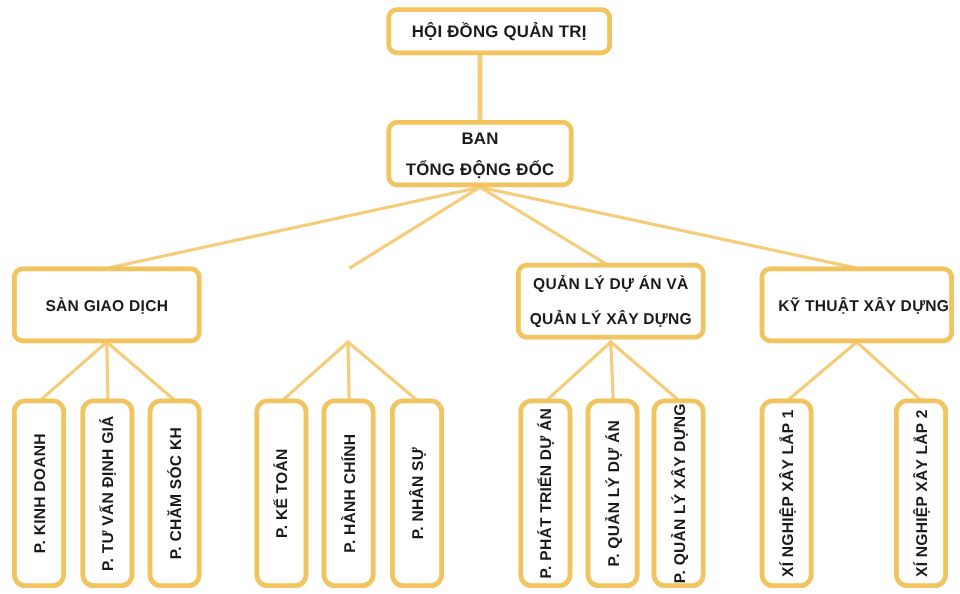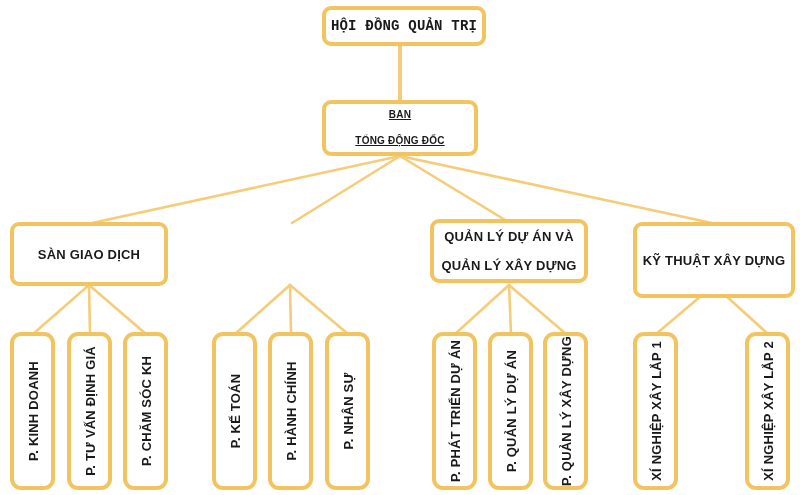--- a/index.html
+++ b/index.html
@@ -40,21 +40,21 @@
     align-items: center;
     justify-content: center;
     text-align: center;
     background: #ffffff;
     border: 4px solid var(--border);
     border-radius: 9px;
     font-weight: 700;
     letter-spacing: 0.2px;
   }
   .l1 { font-size: 14px; }
-  .l2 { font-size: 10px; line-height: 26px; text-decoration: underline; }
+  .l2 { font-size: 14px; line-height: 26px; }
   .l3 { font-size: 13px; line-height: 29px; }
   .vbox {
     position: absolute;
     z-index: 1;
     background: #ffffff;
     border: 4px solid var(--border);
     border-radius: 11px;
     width: 45px;
     height: 158px;
     top: 332px;
@@ -93,40 +93,40 @@
     <line x1="290" y1="285" x2="348" y2="334"></line>
 
     <line x1="509" y1="285" x2="455" y2="334"></line>
     <line x1="509" y1="285" x2="511" y2="334"></line>
     <line x1="509" y1="285" x2="566" y2="334"></line>
 
     <line x1="714" y1="285" x2="656" y2="334"></line>
     <line x1="714" y1="285" x2="768" y2="334"></line>
   </svg>
 
-  <div class="hbox l1" style="left:322px; top:6px; width:164px; height:40px;font-family:Liberation Mono, monospace;">
+  <div class="hbox l1" style="left:322px; top:6px; width:188px; height:40px;">
     <span>HỘI ĐỒNG QUẢN TRỊ</span>
   </div>
 
   <div class="hbox l2" style="left:322px; top:100px; width:156px; height:56px;">
     <span>BAN</span>
     <span>TỔNG ĐỘNG ĐỐC</span>
   </div>
 
   <div class="hbox l3" style="left:10px; top:222px; width:158px; height:64px;align-items:center;">
     <span>SÀN GIAO DỊCH</span>
   </div>
 
 
   <div class="hbox l3" style="left:430px; top:219px; width:158px; height:64px;">
     <span>QUẢN LÝ DỰ ÁN VÀ</span>
     <span>QUẢN LÝ XÂY DỰNG</span>
   </div>
 
-  <div class="hbox l3" style="left:633px; top:222px; width:162px; height:76px;">
+  <div class="hbox l3" style="left:633px; top:222px; width:162px; height:64px;align-items:flex-end;">
     <span>KỸ THUẬT XÂY DỰNG</span>
   </div>
 
   <div class="vbox" style="left:10px;">
     <span class="vtext">P. KINH DOANH</span>
   </div>
   <div class="vbox" style="left:67px;">
     <span class="vtext">P. TƯ VẤN ĐỊNH GIÁ</span>
   </div>
   <div class="vbox" style="left:123px;">

